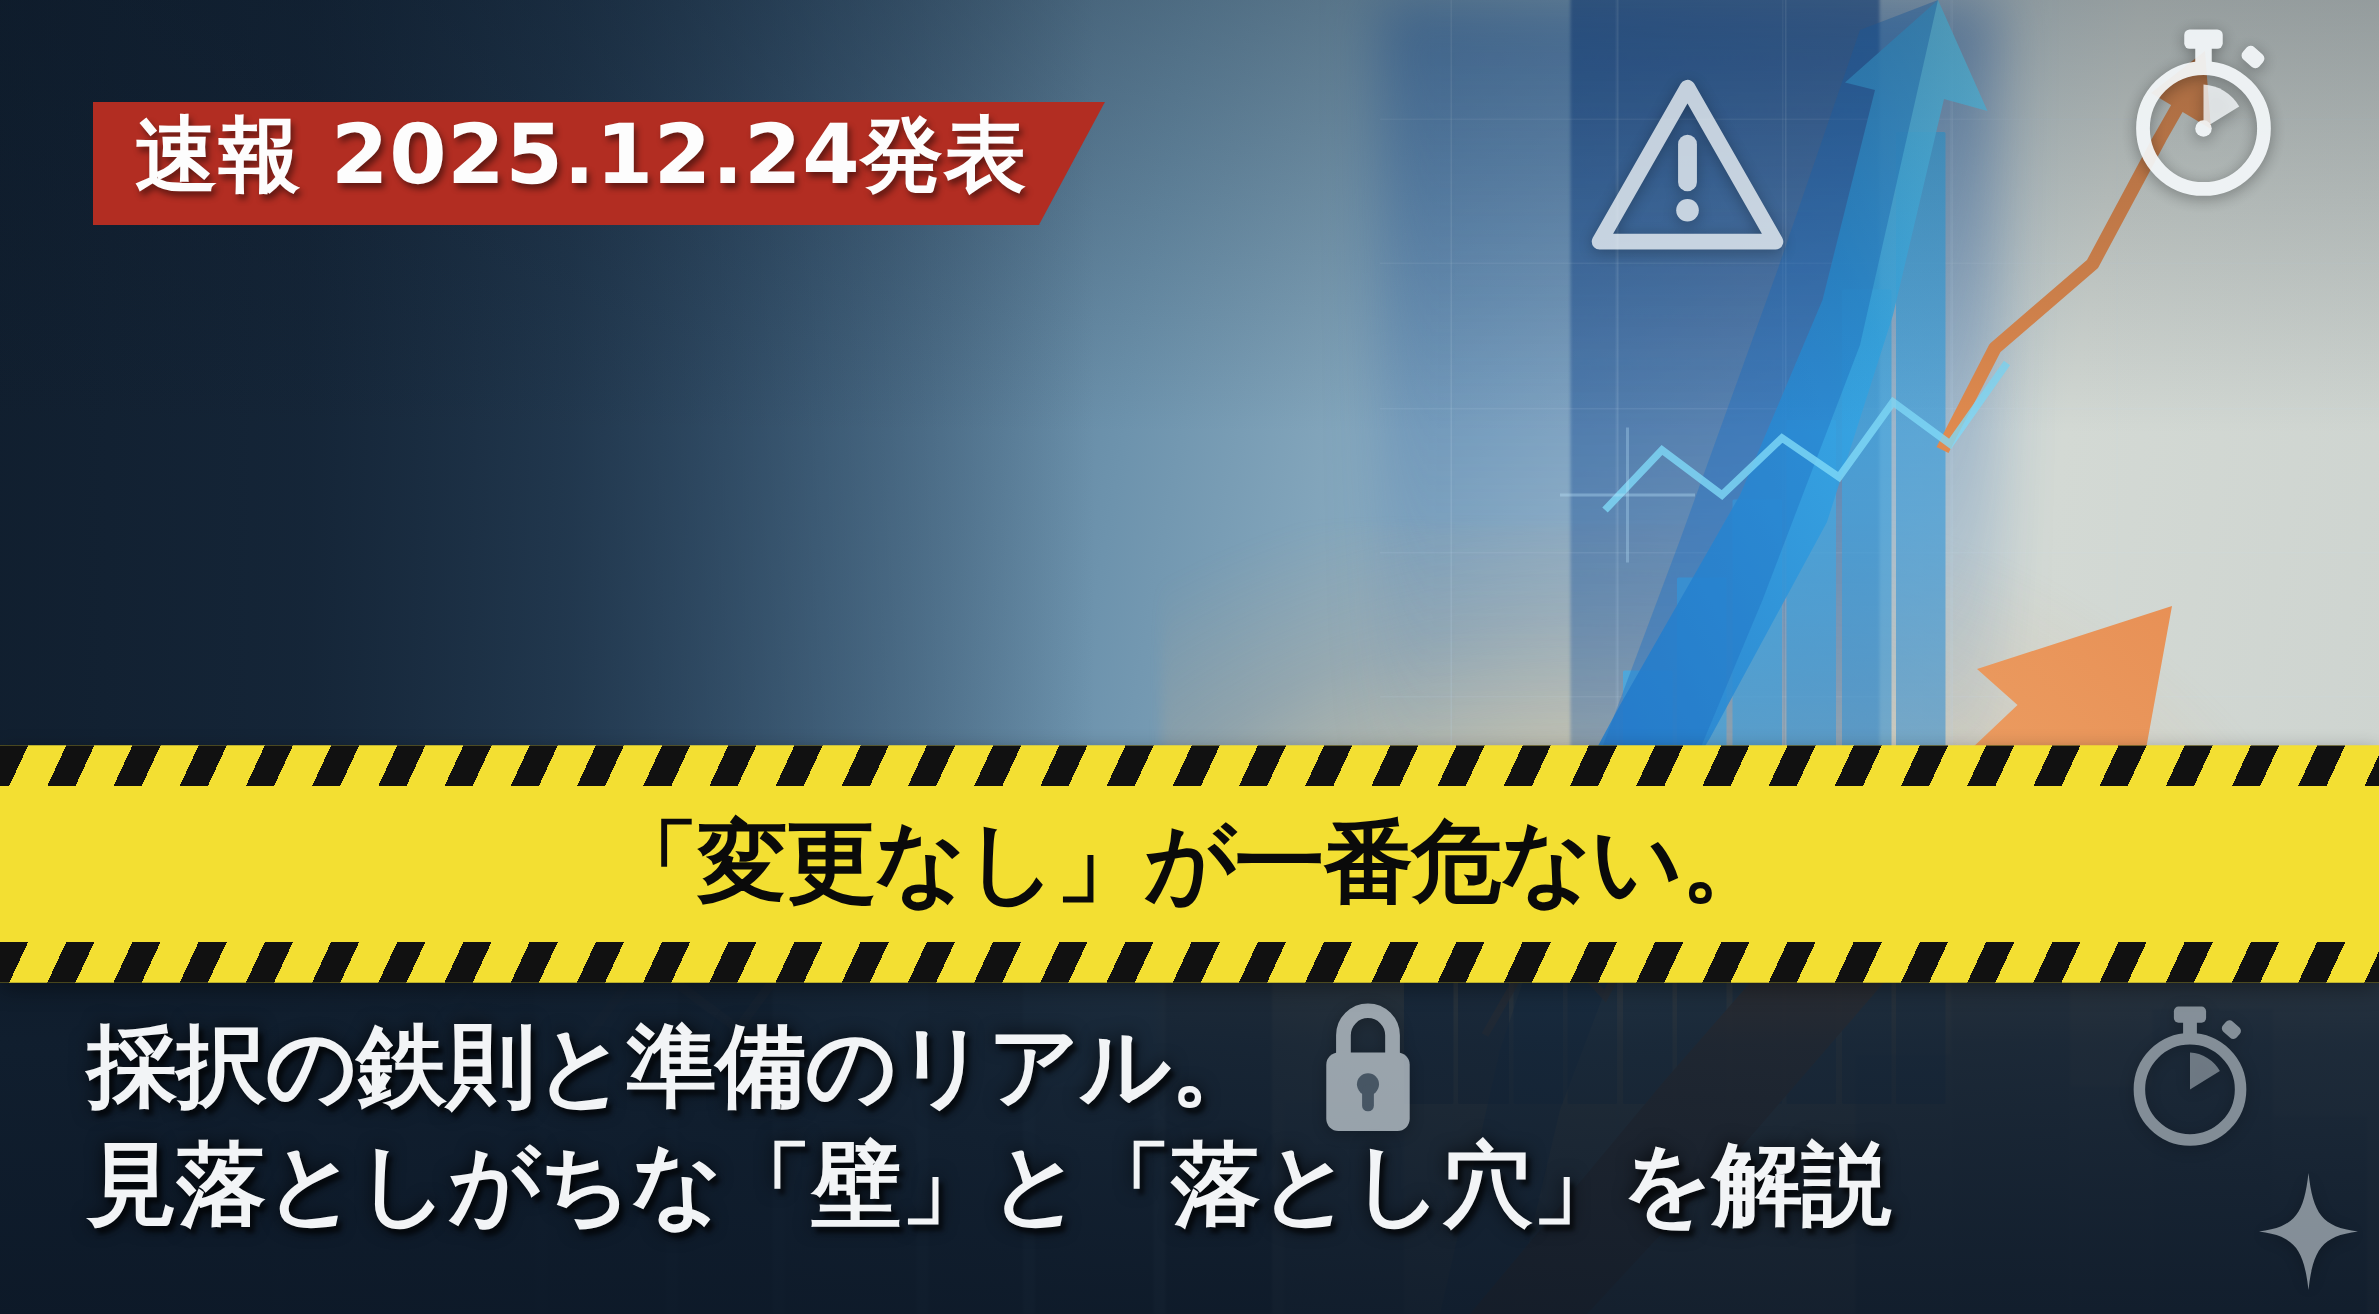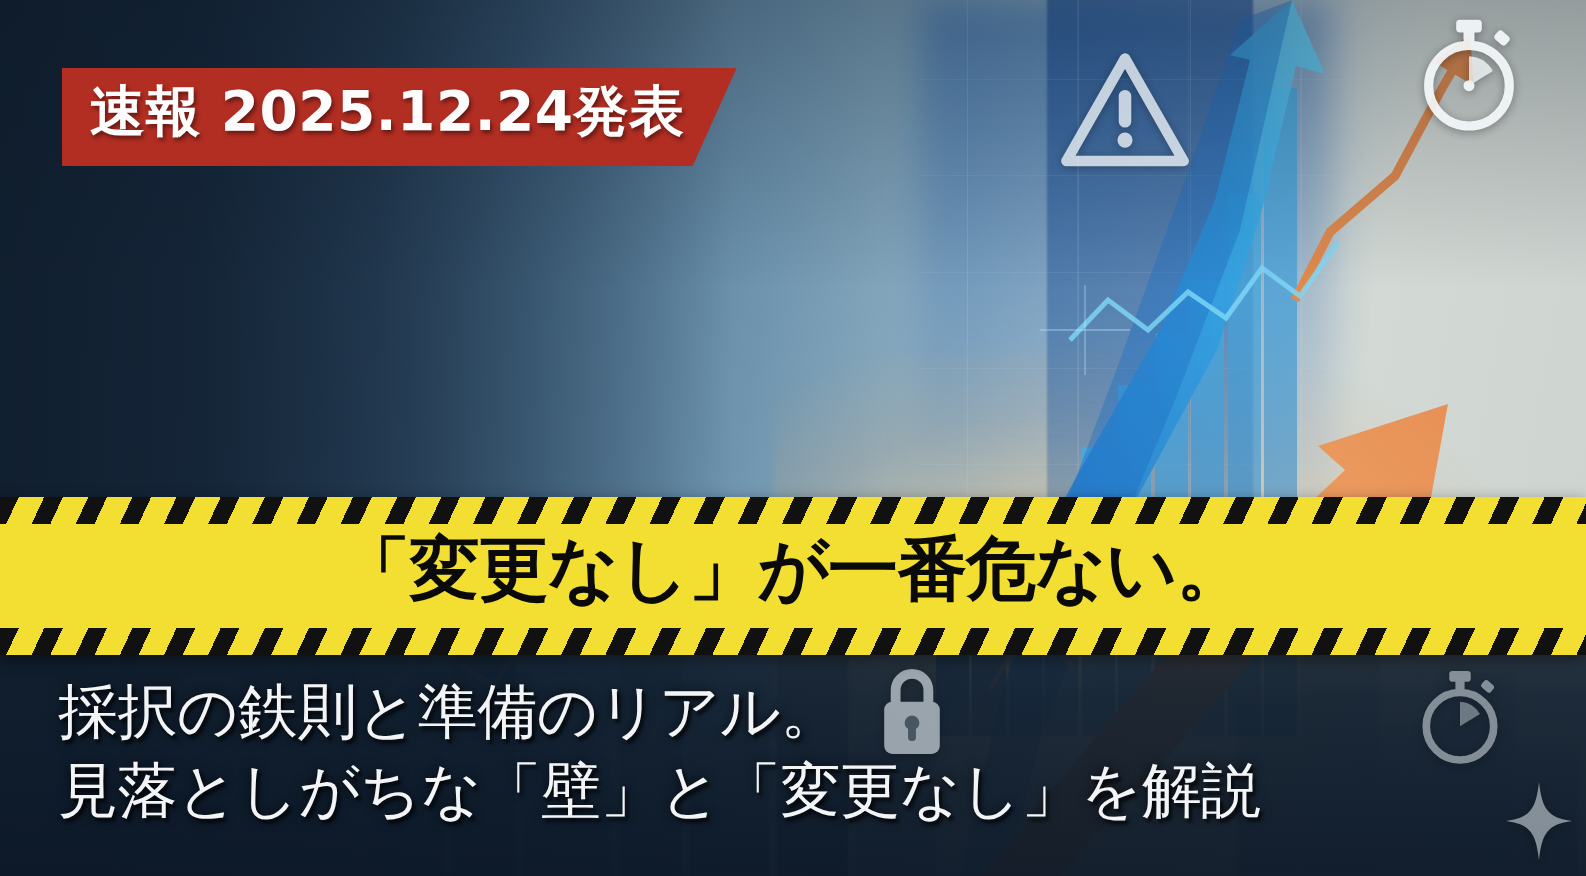--- a/index.html
+++ b/index.html
@@ -120,21 +120,21 @@
   .deco svg{ display:block; filter:drop-shadow(0 2px 5px rgba(0,0,0,.35)); }
   .deco.warn    { left:1058px; top:48px;  width:134px; height:124px; opacity:.78;}
   .deco.watch1  { left:1414px; top:16px;  width:110px; height:120px; opacity:.92;}
   .deco.lock    { left:876px;  top:664px; width:72px;  height:98px;  opacity:.70;}
   .deco.watch2  { left:1414px; top:668px; width:92px;  height:100px; opacity:.60;}
   .deco.spark   { left:1506px; top:782px; width:66px;  height:78px;  opacity:.62;}
 
   
   .badge{
     position:absolute; left:62px; top:68px;
-    height:98px;
+    height:82px;
     padding:0 52px 11px 28px;
     display:flex; align-items:center;
     background:#b22d22;
     clip-path:polygon(0 0, 100% 0, calc(100% - 44px) 100%, 0 100%);
     box-shadow:0 3px 10px rgba(0,0,0,.45);
   }
   .badge-text{
     color:#fdfdfd;
     font-size:55px;
     font-weight:700;
@@ -174,35 +174,35 @@
     background:repeating-linear-gradient(
        115deg,
        #111111 0px, #111111 17px,
        #f3df32 17px, #f3df32 40px);
   }
   .stripes.top{ top:0; }
   .stripes.bot{ bottom:0; }
   .caution-text{
     position:relative;
     color:#0a0a0a;
-    font-size:70px;
+    font-size:60px;
     font-weight:700;
     line-height:1;
     letter-spacing:-1px;
     white-space:nowrap;
-    font-family:Liberation Mono, monospace;
+    font-family:Liberation Serif, serif;
     padding-bottom:2px;
   }
 
   
   .subtitle{
     position:absolute; left:58px; top:672px;
     color:#f2f4f6;
     font-size:60px;
-    font-weight:400;
+    font-weight:700;
     line-height:1.32;
     letter-spacing:-0.5px;
     white-space:nowrap;
     font-family:"DejaVu Sans","Liberation Sans",sans-serif;
     text-shadow:
       0 0 12px rgba(0,0,0,.78),
       3px 4px 3px rgba(0,0,0,.58);
   }
   .sub-line{ display:block; }
   .sub-line.l1{ padding-right:120px; }
@@ -354,16 +354,16 @@
 
 
   <div class="caution">
     <div class="stripes top"></div>
     <div class="stripes bot"></div>
     <span class="caution-text">「変更なし」が一番危ない。</span>
   </div>
 
   <div class="subtitle">
     <span class="sub-line l1">採択の鉄則と準備のリアル。</span>
-    <span class="sub-line">見落としがちな「壁」と「変更なし」を解説</span>
+    <span class="sub-line">見落としがちな「壁」と「落とし穴」を解説</span>
   </div>
 
 </div>
 
 </body></html>

